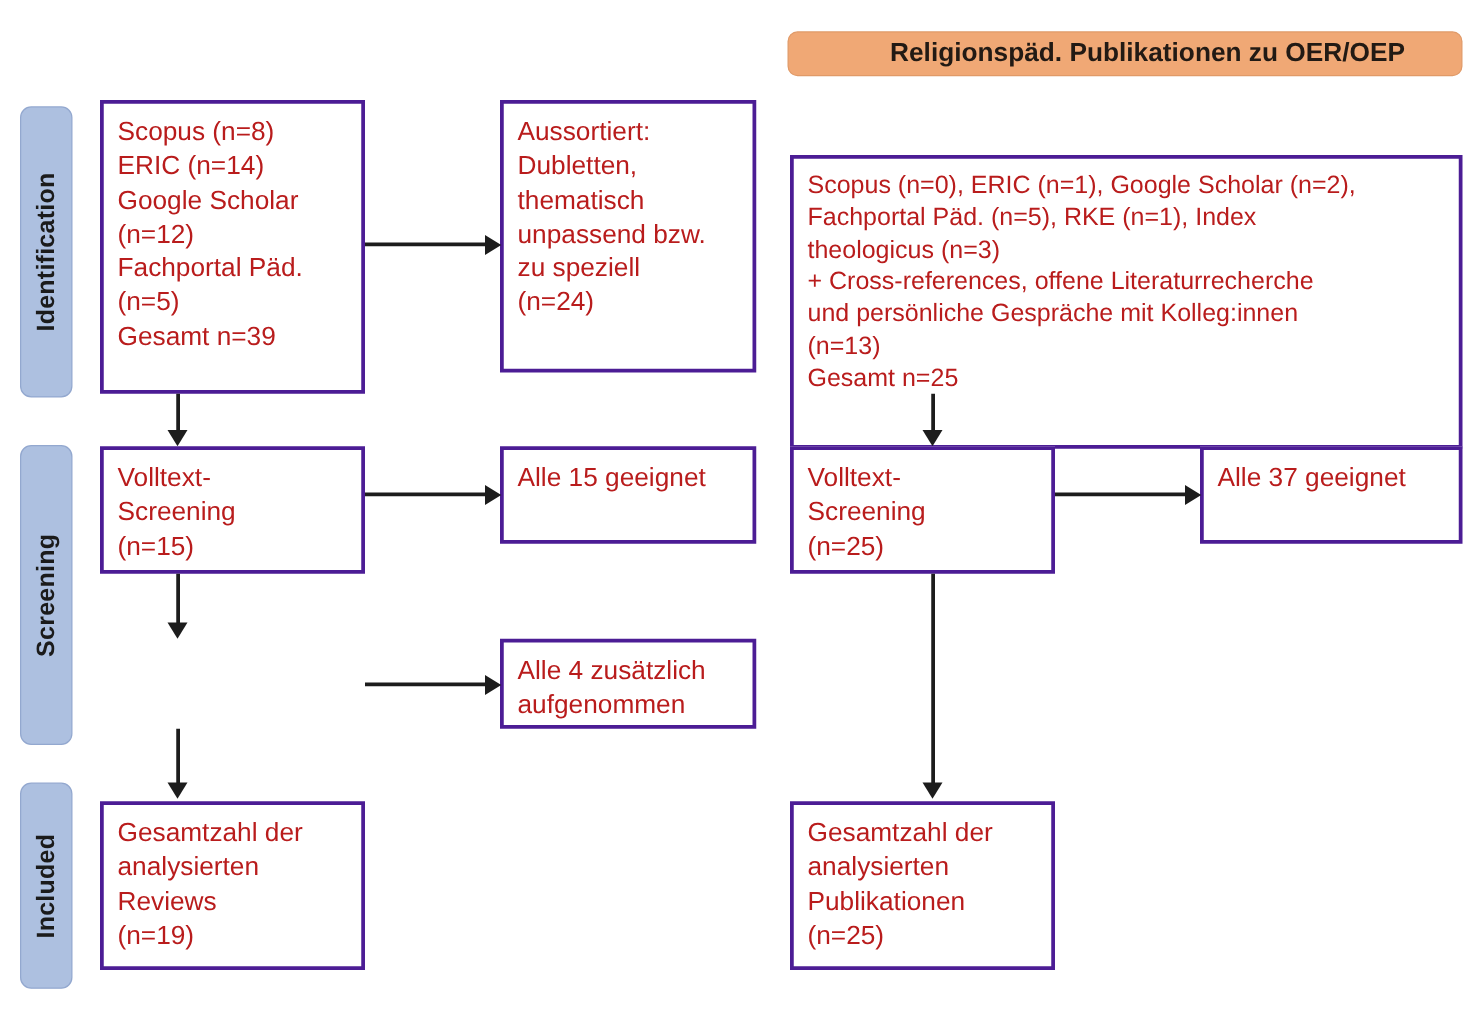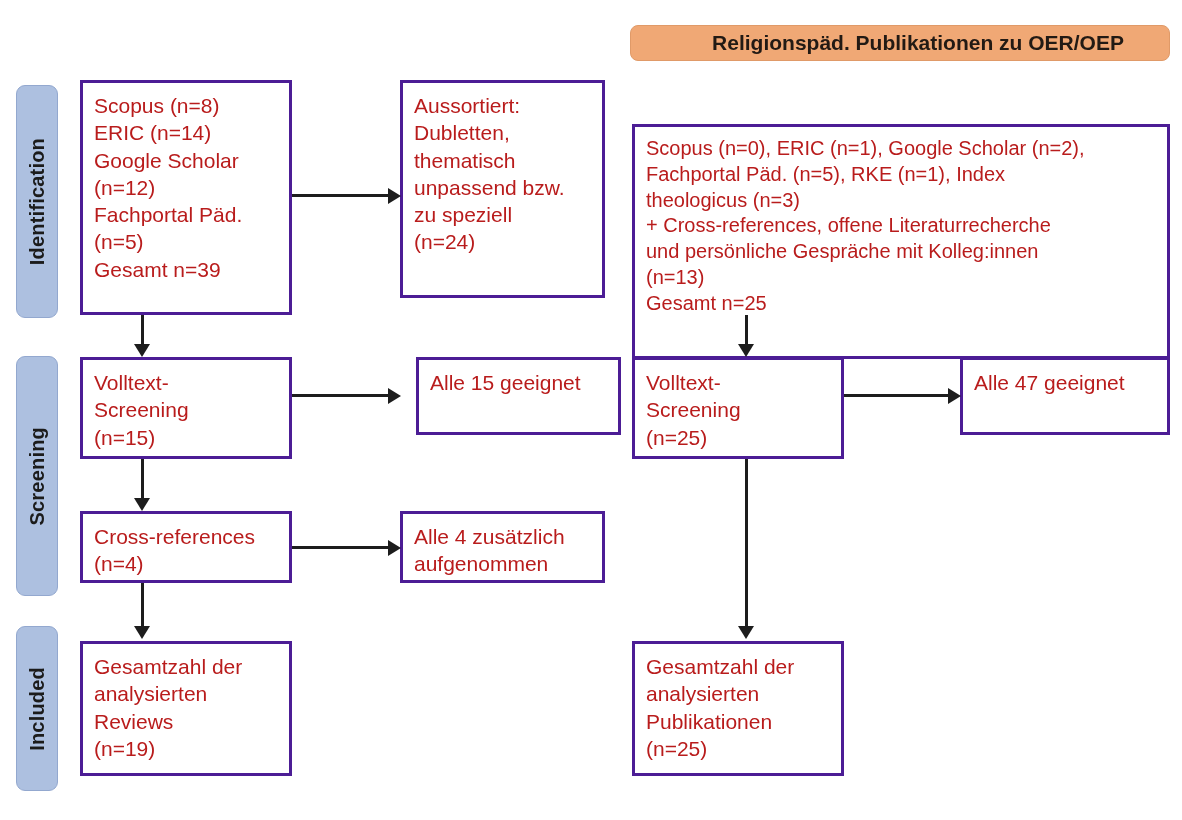--- a/index.html
+++ b/index.html
@@ -135,30 +135,28 @@
   <div class="conn h" style="left:292px; top:194px; width:96px;"></div>
   <div class="arrow-right" style="left:388px; top:188px;"></div>
 
   <div class="conn v" style="left:141px; top:315px; height:38px;"></div>
   <div class="arrow-down" style="left:134px; top:344px;"></div>
 
   <div class="box" style="left:80px; top:357px; width:212px; height:102px;">Volltext-
 Screening
 (n=15)</div>
 
-  <div class="box" style="left:416px; top:357px; width:205px; height:78px;">Alle 15 geeignet</div>
+  <div class="box" style="left:400px; top:357px; width:205px; height:78px;">Alle 15 geeignet</div>
 
   <div class="conn h" style="left:292px; top:394px; width:96px;"></div>
   <div class="arrow-right" style="left:388px; top:388px;"></div>
 
   <div class="conn v" style="left:141px; top:459px; height:48px;"></div>
   <div class="arrow-down" style="left:134px; top:498px;"></div>
 
-  <div class="box" style="left:80px; top:511px; width:212px; height:72px;">Cross-references
-(n=4)</div>
 
   <div class="box" style="left:400px; top:511px; width:205px; height:72px;">Alle 4 zusätzlich
 aufgenommen</div>
 
   <div class="conn h" style="left:292px; top:546px; width:96px;"></div>
   <div class="arrow-right" style="left:388px; top:540px;"></div>
 
   <div class="conn v" style="left:141px; top:583px; height:52px;"></div>
   <div class="arrow-down" style="left:134px; top:626px;"></div>
 
@@ -175,21 +173,21 @@
 (n=13)
 Gesamt n=25</div>
 
   <div class="conn v" style="left:745px; top:315px; height:38px;"></div>
   <div class="arrow-down" style="left:738px; top:344px;"></div>
 
   <div class="box" style="left:632px; top:357px; width:212px; height:102px;">Volltext-
 Screening
 (n=25)</div>
 
-  <div class="box" style="left:960px; top:357px; width:210px; height:78px;">Alle 47 geeignet</div>
+  <div class="box" style="left:960px; top:357px; width:210px; height:78px;">Alle 37 geeignet</div>
 
   <div class="conn h" style="left:844px; top:394px; width:104px;"></div>
   <div class="arrow-right" style="left:948px; top:388px;"></div>
 
   <div class="conn v" style="left:745px; top:459px; height:176px;"></div>
   <div class="arrow-down" style="left:738px; top:626px;"></div>
 
   <div class="box" style="left:632px; top:641px; width:212px; height:135px;">Gesamtzahl der
 analysierten
 Publikationen

